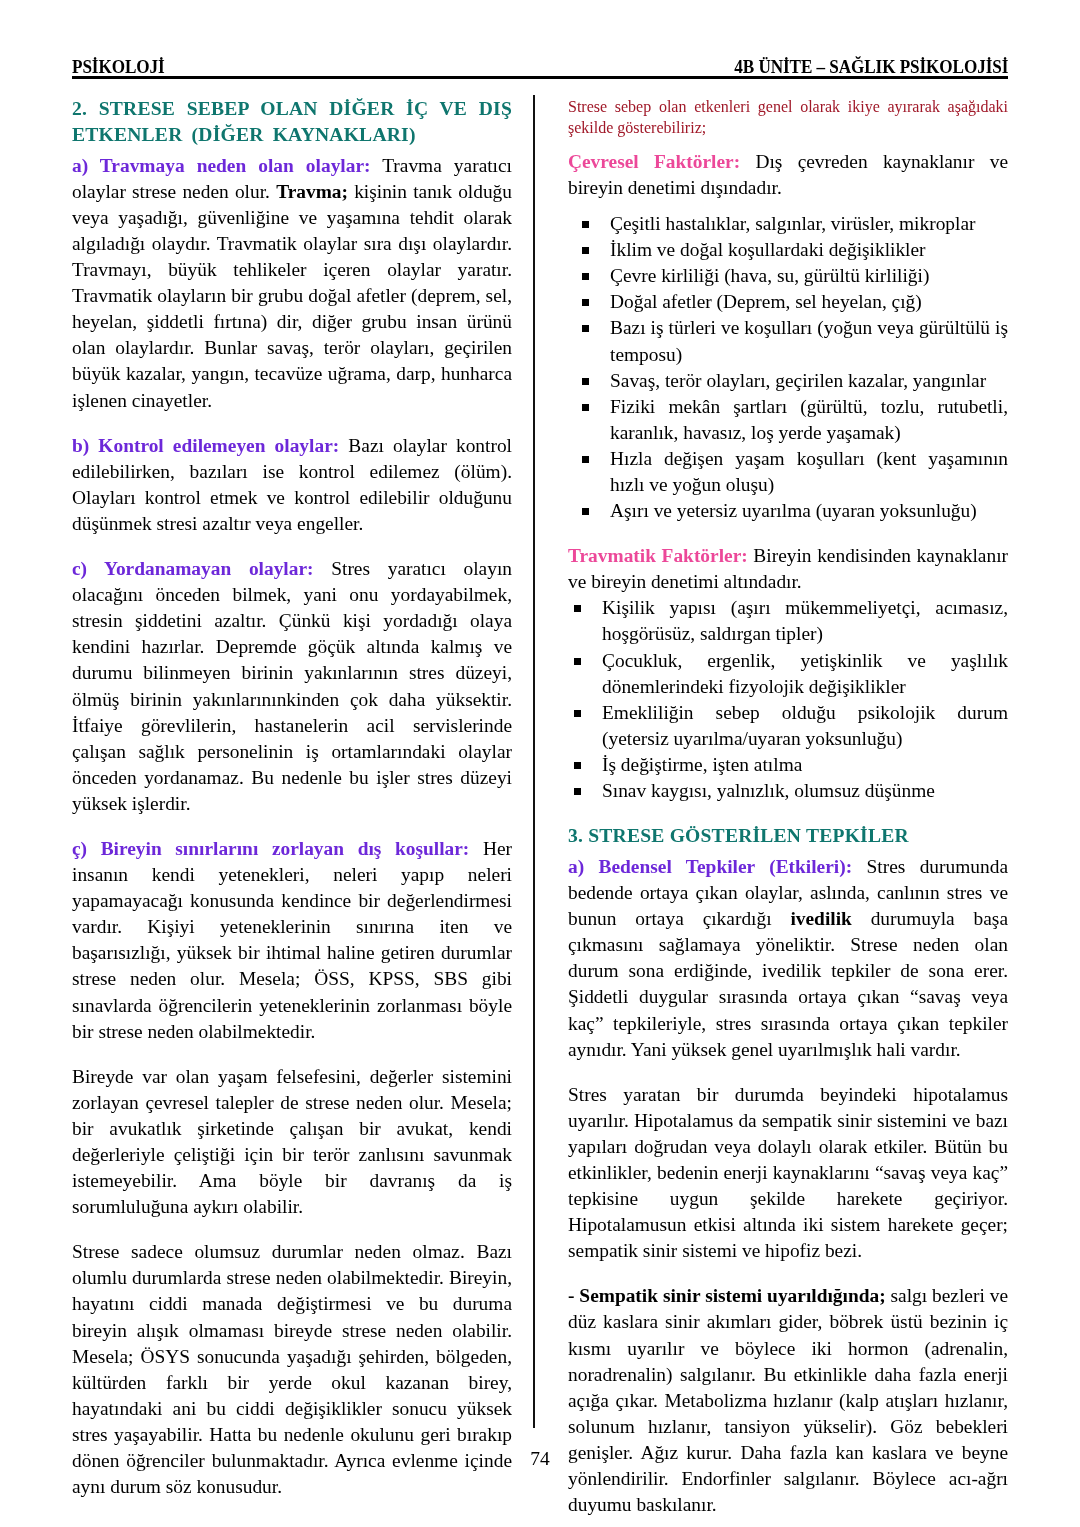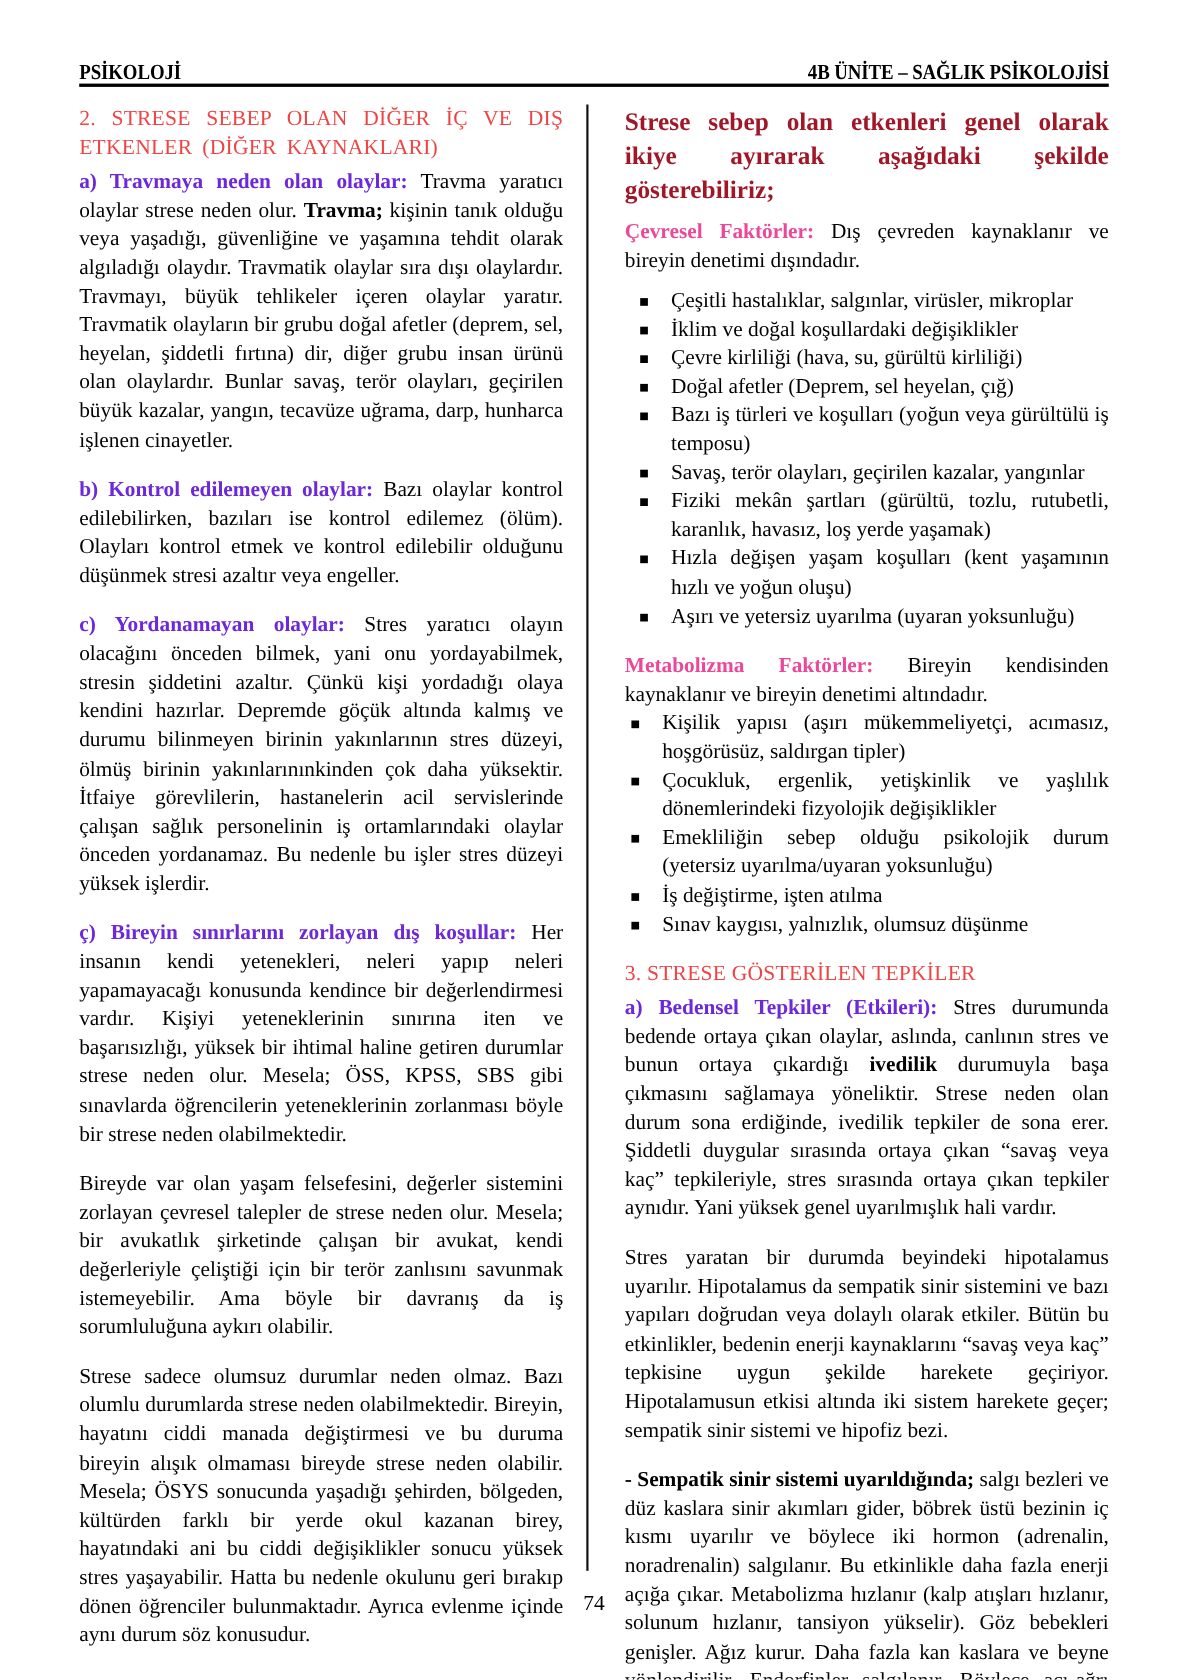--- a/index.html
+++ b/index.html
@@ -79,34 +79,34 @@
     line-height: 1.345;
     text-align: justify;
     text-justify: inter-word;
     hyphens: none;
   }
   .gap { height: 19px; }
   .gap-sm { height: 10px; }
   .gap-xs { height: 5px; }
 
   .h-red {
-    color: #ef4444;
-    font-weight: normal;
+    color: #0f766e;
+    font-weight: bold;
     font-size: 19.6px;
     line-height: 1.32;
     text-align: justify;
     margin: 0;
     letter-spacing: 0.2px;
   }
   .h-red-sp { word-spacing: 4px; }
 
   .h-maroon {
     color: #a01828;
-    font-weight: bold;
-    font-size: 23px;
+    font-weight: normal;
+    font-size: 16px;
     line-height: 1.34;
     text-align: justify;
     margin: 0;
   }
 
   .lead-green {
     color: #6d28d9;
     font-weight: bold;
   }
   .lead-orange {
@@ -215,21 +215,21 @@
         <li>Doğal afetler (Deprem, sel heyelan, çığ)</li>
         <li>Bazı iş türleri ve koşulları (yoğun veya gürültülü iş temposu)</li>
         <li>Savaş, terör olayları, geçirilen kazalar, yangınlar</li>
         <li>Fiziki mekân şartları (gürültü, tozlu, rutubetli, karanlık, havasız, loş yerde yaşamak)</li>
         <li>Hızla değişen yaşam koşulları (kent yaşamının hızlı ve yoğun oluşu)</li>
         <li>Aşırı ve yetersiz uyarılma (uyaran yoksunluğu)</li>
       </ul>
 
       <div class="gap"></div>
 
-      <p class="block"><span class="lead-orange">Metabolizma       Faktörler:</span><span>  Bireyin      kendisinden kaynaklanır ve bireyin denetimi altındadır.</span></p>
+      <p class="block"><span class="lead-orange">Travmatik       Faktörler:</span><span>  Bireyin      kendisinden kaynaklanır ve bireyin denetimi altındadır.</span></p>
 
       <ul class="bullets tight">
         <li>Kişilik yapısı (aşırı mükemmeliyetçi, acımasız, hoşgörüsüz, saldırgan tipler)</li>
         <li>Çocukluk, ergenlik, yetişkinlik ve yaşlılık dönemlerindeki fizyolojik değişiklikler</li>
         <li>Emekliliğin sebep olduğu psikolojik durum (yetersiz uyarılma/uyaran yoksunluğu)</li>
         <li>İş değiştirme, işten atılma</li>
         <li>Sınav kaygısı, yalnızlık, olumsuz düşünme</li>
       </ul>
 
       <div class="gap"></div>

